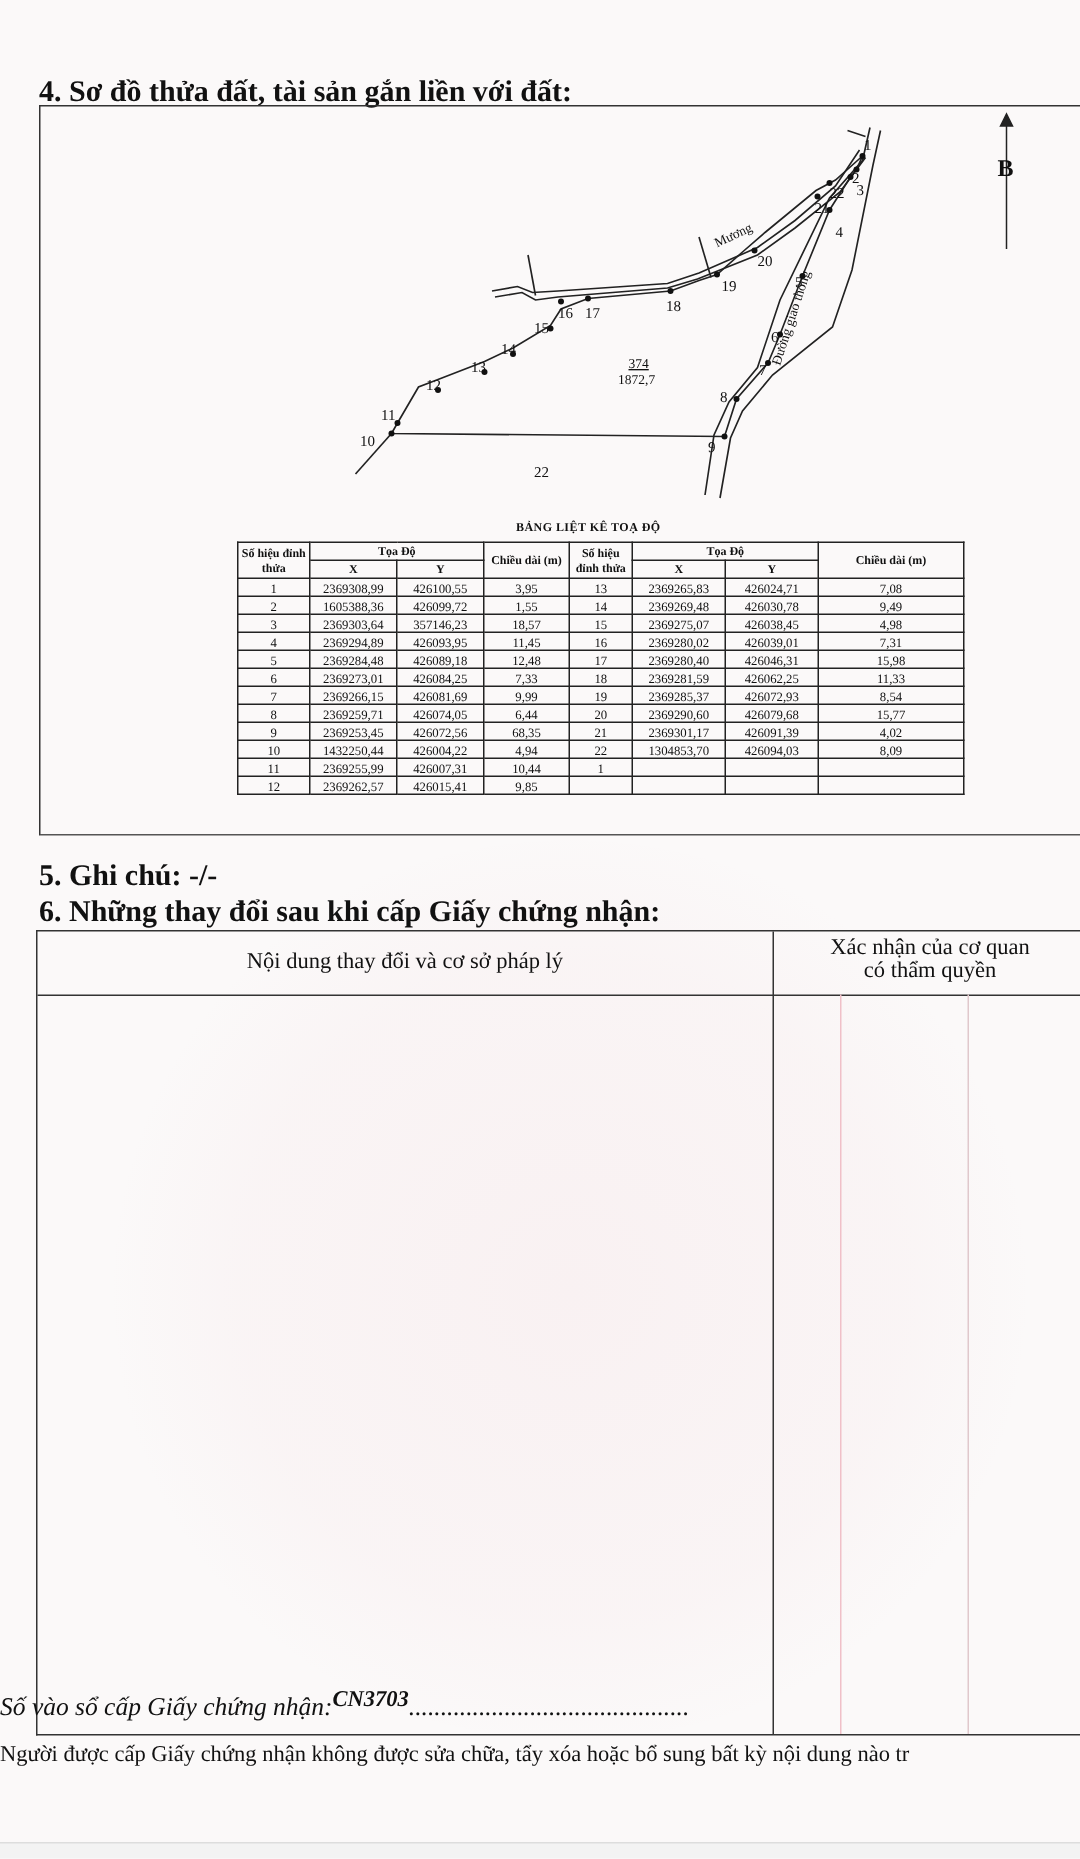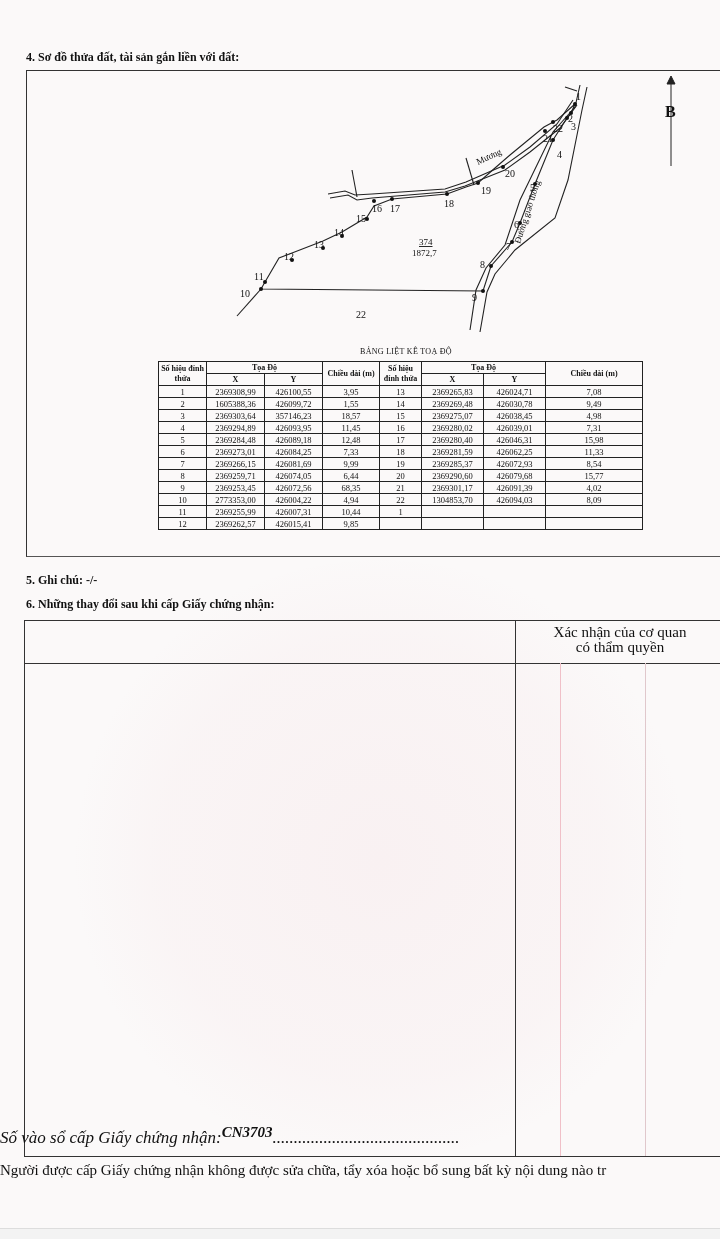--- a/index.html
+++ b/index.html
@@ -9,36 +9,36 @@
     font-family:"Liberation Serif", "DejaVu Serif", serif;
     color:#111;
   }
   .watermark {
     position:absolute; left:60px; top:560px; width:640px; height:600px;
     border-radius:50%;
     background:radial-gradient(circle, rgba(230,170,180,0.10) 0%, rgba(230,170,180,0.06) 50%, rgba(255,255,255,0) 70%);
     pointer-events:none;
   }
   .sec-title {
-    position:absolute; font-weight:bold; font-size:12px; white-space:nowrap;
+    position:absolute; font-weight:bold; font-size:20px; white-space:nowrap;
   }
   #s4 { left:26px; top:50px; }
   #s5 { left:26px; top:573px; }
   #s6 { left:26px; top:597px; }
 
   .diagram-frame {
     position:absolute; left:26px; top:70px; width:700px; height:485px;
     border-top:1.5px solid #333; border-left:1.5px solid #333;
     border-bottom:1px solid #555;
   }
   .diagram-svg { position:absolute; left:0; top:0; }
 
   .coord-title {
-    position:absolute; left:360px; top:347px;
-    font-size:8px; font-weight:normal; letter-spacing:0.3px;
+    position:absolute; left:344px; top:347px;
+    font-size:8px; font-weight:bold; letter-spacing:0.3px;
   }
   table.coords {
     position:absolute; left:158px; top:361px; width:484px;
     border-collapse:collapse; font-size:8.5px; table-layout:fixed;
   }
   table.coords td, table.coords th {
     border:1px solid #222; padding:0; height:11px; line-height:10px;
     text-align:center; font-weight:normal;
   }
   table.coords th { font-weight:bold; font-size:8px; }
@@ -266,21 +266,21 @@
         <td>2369253,45</td>
         <td>426072,56</td>
         <td>68,35</td>
         <td>21</td>
         <td>2369301,17</td>
         <td>426091,39</td>
         <td>4,02</td>
       </tr>
       <tr>
         <td>10</td>
-        <td>2773353,00</td>
+        <td>1432250,44</td>
         <td>426004,22</td>
         <td>4,94</td>
         <td>22</td>
         <td>1304853,70</td>
         <td>426094,03</td>
         <td>8,09</td>
       </tr>
       <tr>
         <td>11</td>
         <td>2369255,99</td>
@@ -301,20 +301,21 @@
         <td></td>
         <td></td>
       </tr>
     </tbody>
 </table>
 
 <div class="sec-title" id="s5">5. Ghi chú: -/-</div>
 <div class="sec-title" id="s6">6. Những thay đổi sau khi cấp Giấy chứng nhận:</div>
 
 <div class="changes-frame">
+  <div class="changes-h1">Nội dung thay đổi và cơ sở pháp lý</div>
   <div class="changes-h2">
     <div>Xác nhận của cơ quan</div>
     <div>có thẩm quyền</div>
   </div>
   <div class="changes-head-sep"></div>
   <div class="changes-col-sep"></div>
   <div class="faint-line" style="left:620px"></div>
   <div class="faint-line" style="left:535px;border-color:#f0c0c8"></div>
 </div>
 

